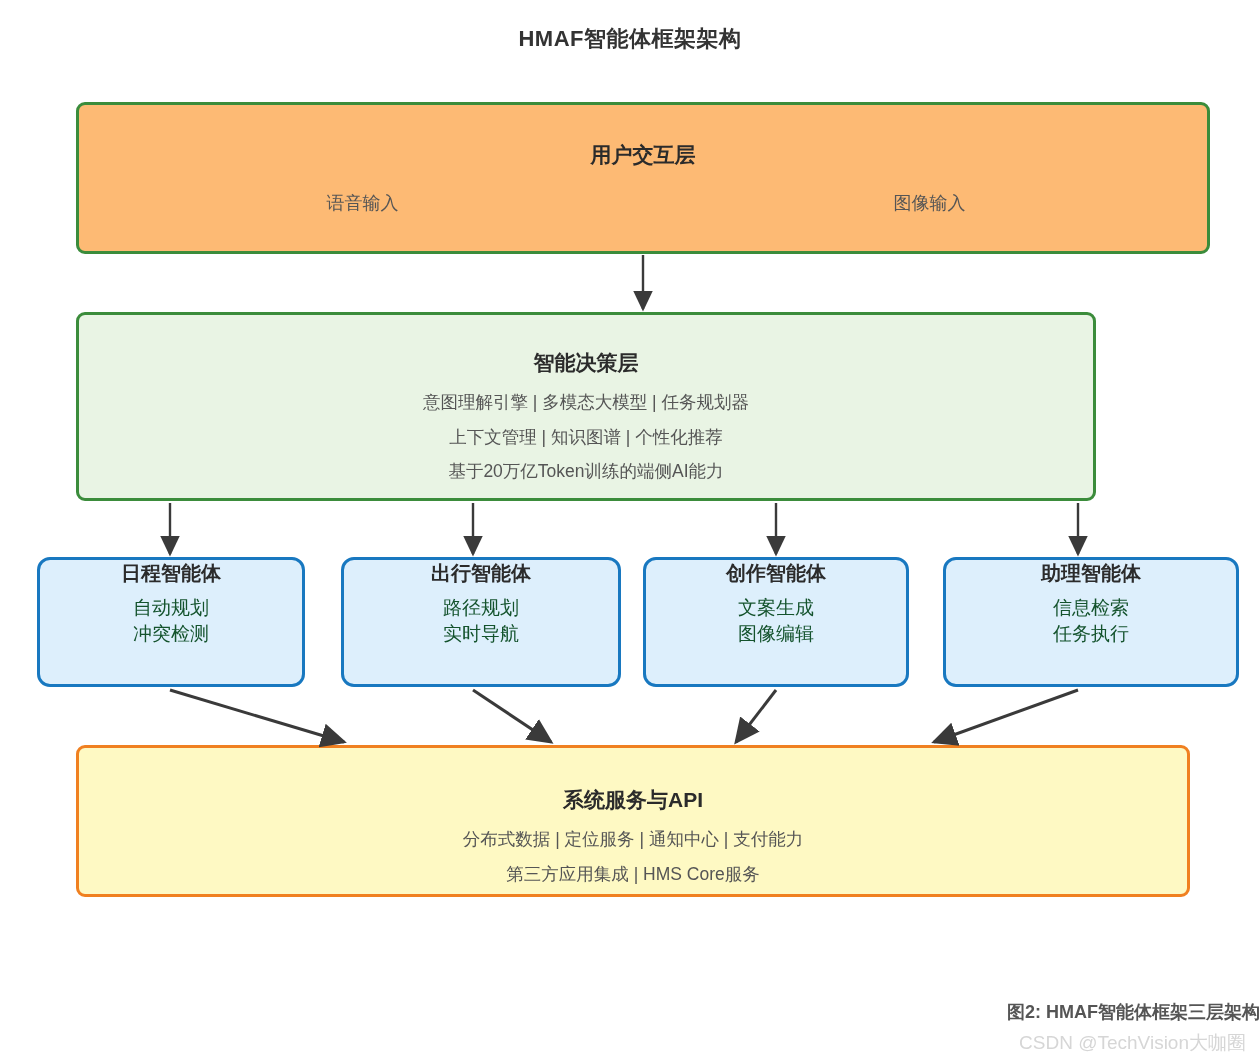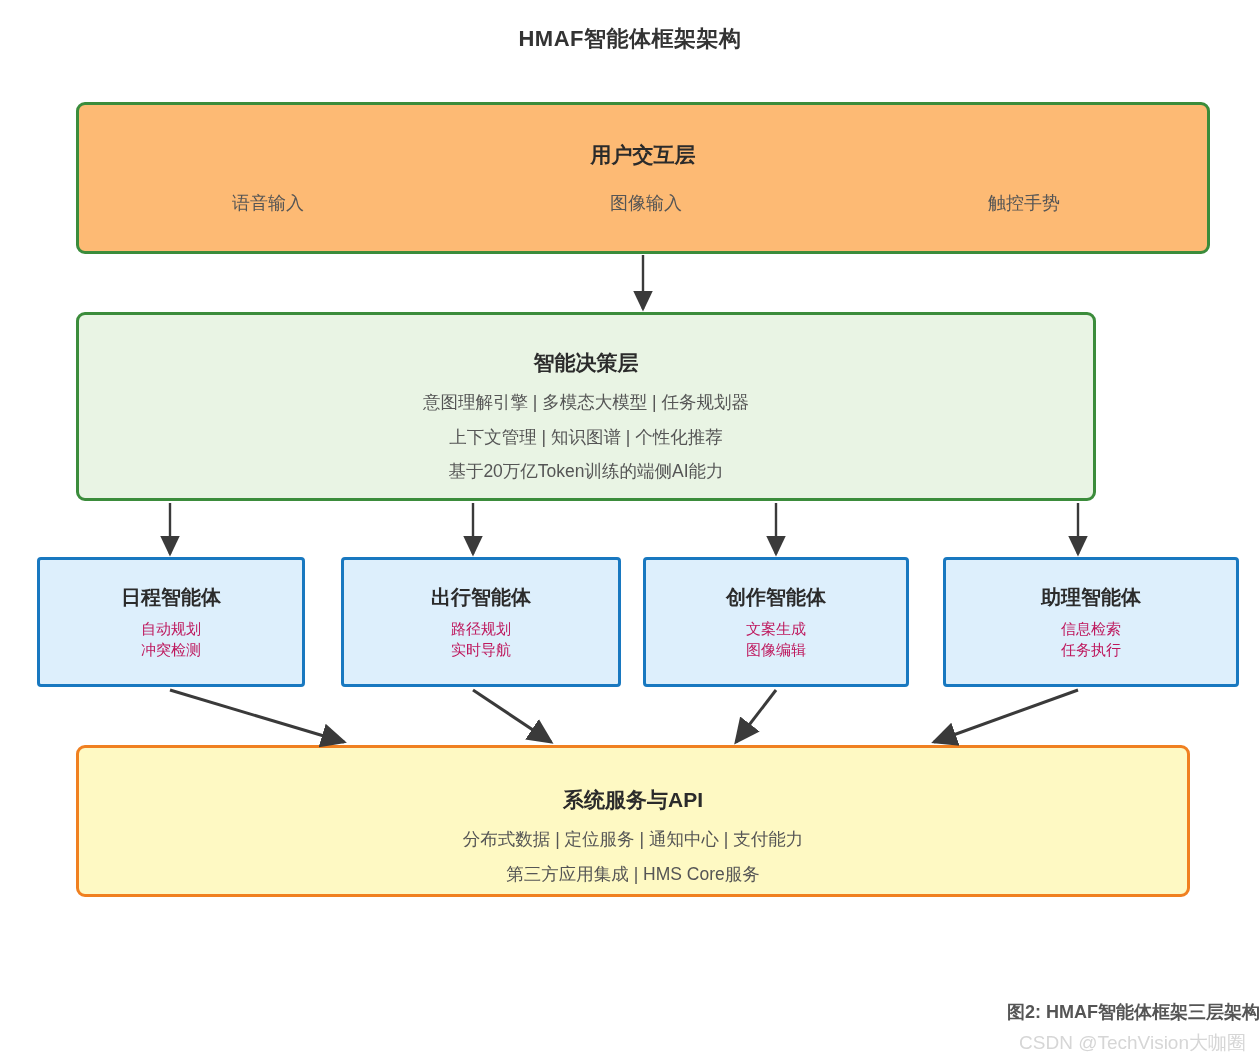--- a/index.html
+++ b/index.html
@@ -94,35 +94,34 @@
   }
 
   
   .agent-box {
     position: absolute;
     box-sizing: border-box;
     top: 557px;
     height: 130px;
     border: 3px solid #1878c0;
     background: #ddeffc;
-    border-radius: 4px;
+    border-radius: 13px;
     display: flex;
     flex-direction: column;
     align-items: center;
-    justify-content: center;
   }
   .agent-title {
     font-size: 20px;
     font-weight: bold;
     color: #2b2b2b;
     margin-bottom: 8px;
   }
   .agent-line {
-    font-size: 15px;
-    color: #be185d;
+    font-size: 19px;
+    color: #14532d;
     line-height: 1.35;
   }
 
   #agent-0 { left: 37px;  width: 268px; }
   #agent-1 { left: 341px; width: 280px; }
   #agent-2 { left: 643px; width: 266px; }
   #agent-3 { left: 943px; width: 296px; }
 
   
   #services-layer {
@@ -174,21 +173,20 @@
 </head>
 <body>
 
 <div id="diagram-title">HMAF智能体框架架构</div>
 
 <div class="layer-box" id="user-layer">
   <div class="layer-title">用户交互层</div>
   <div id="user-layer-items">
     <div class="u-item">语音输入</div>
     <div class="u-item">图像输入</div>
-    <div class="u-item">触控手势</div>
   </div>
 </div>
 
 <div class="layer-box" id="decision-layer">
   <div class="layer-title">智能决策层</div>
   <div class="layer-sub">意图理解引擎 | 多模态大模型 | 任务规划器</div>
   <div class="layer-sub">上下文管理 | 知识图谱 | 个性化推荐</div>
   <div class="layer-sub">基于20万亿Token训练的端侧AI能力</div>
 </div>
 

